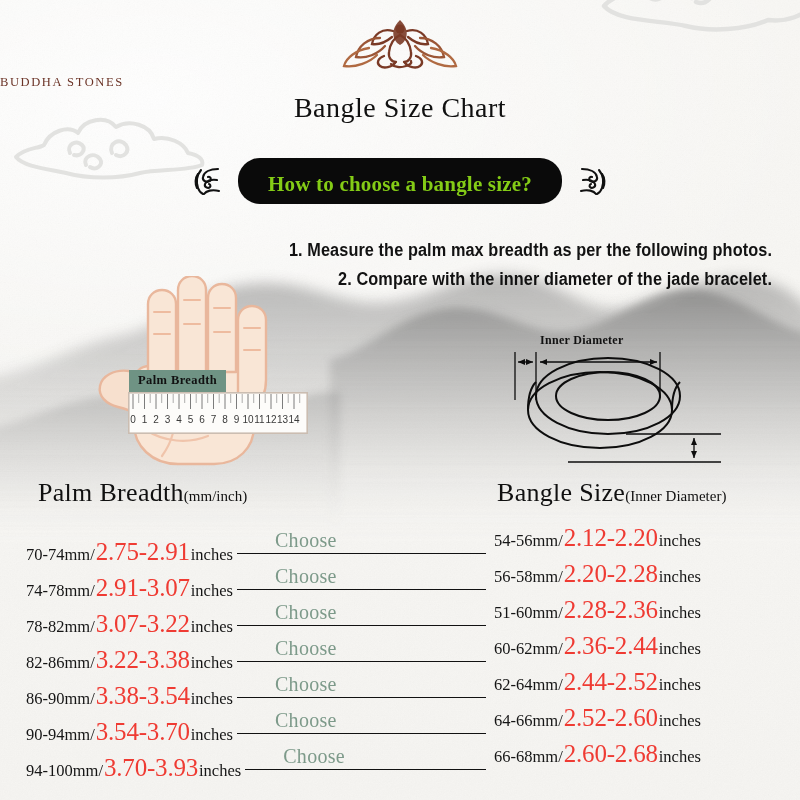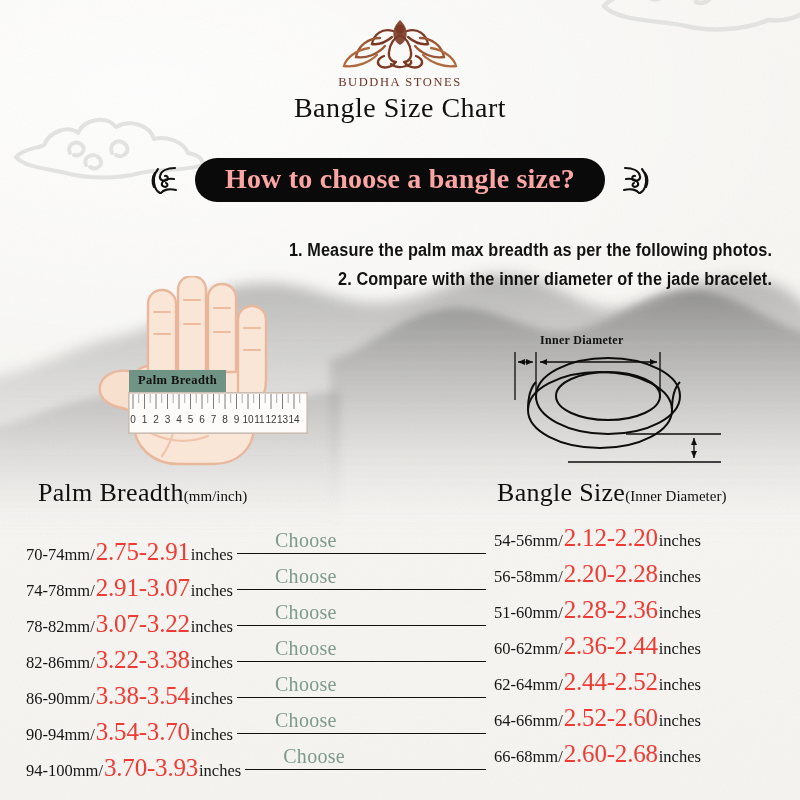--- a/index.html
+++ b/index.html
@@ -51,21 +51,21 @@
     opacity: 1;
   }
   .cloud-left  { left: 8px;  top: 95px;  width: 200px; height: 95px; }
   .cloud-right { left: 600px; top: -40px; width: 215px; height: 105px; }
 
   
   .logo-block {
     position: absolute;
     left: 0; right: 0;
     top: 12px;
-    text-align: center;
+    text-align: left;
   }
   .logo-mark { display: block; margin: 0 auto; }
   .logo-word {
     font-family: "Liberation Serif", serif;
     font-size: 12.5px;
     letter-spacing: 1.6px;
     color: #6b3326;
     margin-top: 1px;
   }
 
@@ -85,25 +85,25 @@
     position: absolute;
     left: 0; right: 0;
     top: 158px;
     display: flex;
     align-items: center;
     justify-content: center;
     gap: 12px;
   }
   .pill {
     background: #0a0a0a;
-    color: #fca5a5;
+    color: #84cc16;
     border-radius: 22px;
-    padding: 5px 30px 7px 30px;
-    font-family: "Liberation Serif", serif;
-    font-size: 28px;
+    padding: 14px 30px 7px 30px;
+    font-family: "Liberation Serif", serif;
+    font-size: 21px;
     font-weight: bold;
     letter-spacing: 0.2px;
     white-space: nowrap;
   }
   .swirl { flex: 0 0 auto; }
 
   
   .instructions {
     position: absolute;
     left: 0; right: 0;

